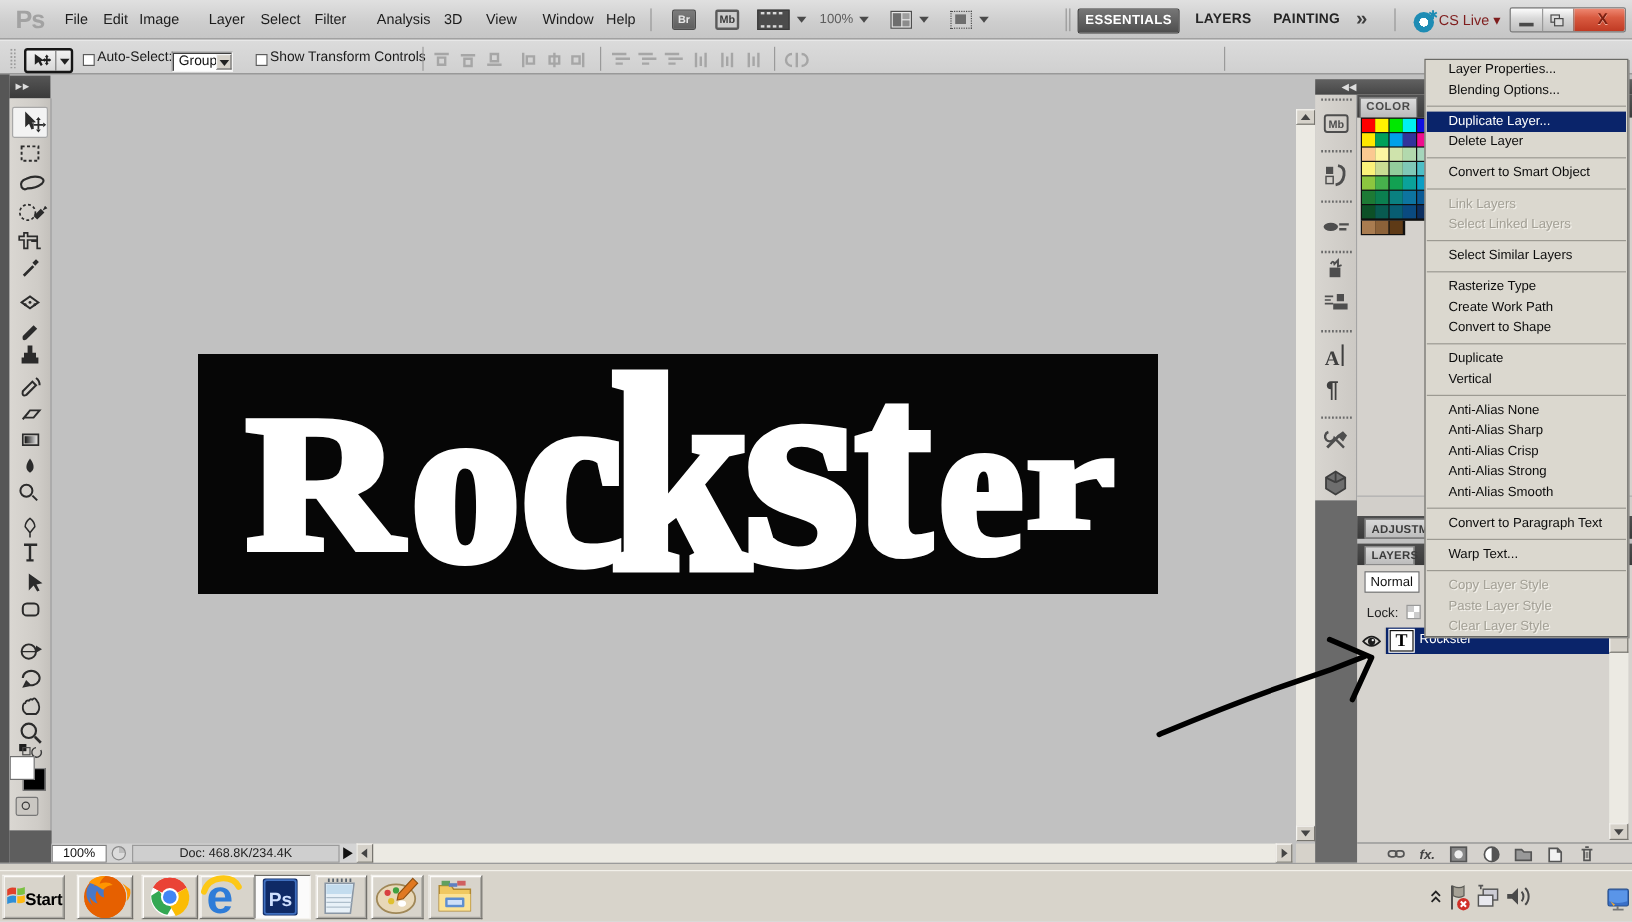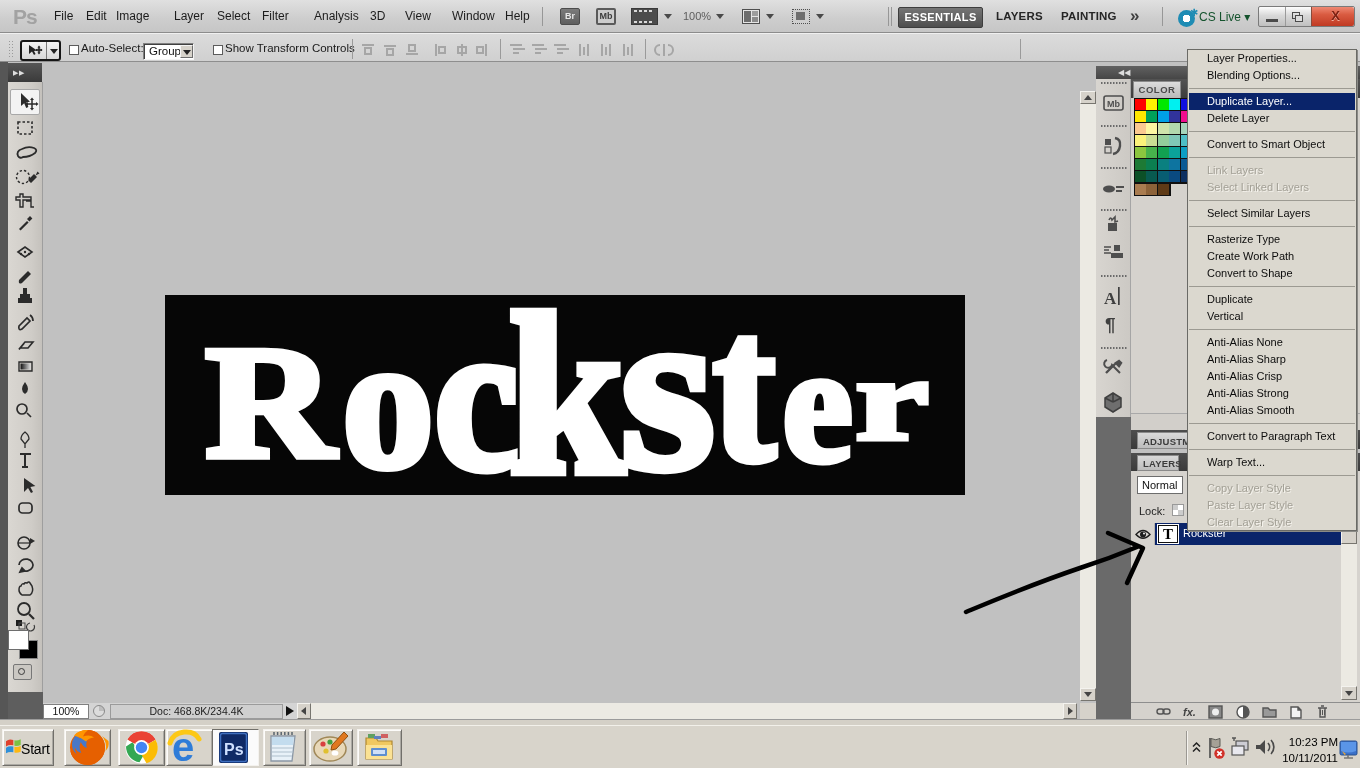--- a/index.html
+++ b/index.html
@@ -18,21 +18,21 @@
   #filmicon{left:631px;top:8px;width:27px;height:17px;background:#4c4c4c;border:1px solid #3a3a3a;}
   .fdot{position:absolute;width:3px;height:2px;background:#d9d9d9;}
   .darr{width:0;height:0;border-left:4px solid transparent;border-right:4px solid transparent;border-top:5px solid #4a4a4a;}
   #zoomtxt{left:683px;top:0;height:33px;line-height:33px;font-size:11px;color:#5e5e5e;}
   .layico{left:742px;top:9px;width:18px;height:15px;border:1px solid #4f4f4f;background:#e6e6e6;}
   .scrico{left:792px;top:9px;width:18px;height:15px;border:1px dotted #4f4f4f;background:#cfcfcf;}
   #essbtn{left:898px;top:7px;width:85px;height:21px;background:linear-gradient(#757575,#4e4e4e);border:1px solid #3d3d3d;border-radius:2px;color:#fff;font-size:11px;font-weight:bold;text-align:center;line-height:19px;letter-spacing:0.3px;}
   .wsp{top:0;height:33px;line-height:33px;font-weight:bold;font-size:11.5px;color:#252525;letter-spacing:0.2px;}
   #cslive-ic{left:1178px;top:10px;width:17px;height:17px;border-radius:50%;background:radial-gradient(circle at 50% 50%, #fff 0 30%, #1e8cb4 31%);}
   #cslive-star{left:1190px;top:7px;color:#1e8cb4;font-size:10px;}
-  #cslive{left:1199px;top:1px;height:40px;line-height:33px;font-size:12px;color:#14532d;}
+  #cslive{left:1199px;top:1px;height:40px;line-height:33px;font-size:12px;color:#7f1d1d;}
   #winbtns{left:1258px;top:6px;width:97px;height:21px;border:1px solid #7a7a7a;background:linear-gradient(#fdfdfd,#d8d8d8 45%,#c0c0c0);border-radius:2px;}
   #btn-close{position:absolute;right:0;top:0;width:43px;height:19px;background:linear-gradient(#ef8973,#d95b41 40%,#c03a23);border-left:1px solid #8a4a3a;border-radius:0 2px 2px 0;}
 
   
   #optbar{left:0;top:33px;width:1360px;height:29px;background:linear-gradient(#dbdbdb,#d0d0d0);border-bottom:1px solid #8e8e8e;border-top:1px solid #f0f0f0;}
   #toolpre{left:20px;top:6px;width:41px;height:21px;border:2px solid #161616;background:linear-gradient(#f2f2f2,#d8d8d8);border-radius:3px;}
   .cb{top:11px;width:10px;height:10px;background:#fff;border:1px solid #5c5c5c;}
   .optlbl{top:0;height:29px;line-height:29px;font-size:11.5px;color:#1a1a1a;}
   #groupbox{left:143px;top:9px;width:51px;height:17px;background:#fff;border:1px solid #808080;border-right-color:#f4f4f4;border-bottom-color:#f4f4f4;box-shadow:inset 1px 1px 0 #404040;font-size:11.5px;line-height:15px;padding-left:5px;color:#111;}
   #groupbtn{left:180px;top:11px;width:13px;height:13px;background:#d6d2ca;border:1px solid #f4f4f4;border-right-color:#6d6d6d;border-bottom-color:#6d6d6d;}
@@ -476,21 +476,21 @@
 
   <div id="taskbar" class="abs">
     <div class="tbtn" style="left:2px;width:52px"></div>
     <div class="tbtn" style="left:64px;width:47px"></div>
     <div class="tbtn" style="left:118px;width:47px"></div>
     <div class="tbtn" style="left:166px;width:47px"></div>
     <div class="tbtn" id="psbtn" style="left:212px;width:47px"></div>
     <div class="tbtn" style="left:263px;width:43px"></div>
     <div class="tbtn" style="left:309px;width:44px"></div>
     <div class="tbtn" style="left:357px;width:45px"></div>
-    <div style="position:absolute;left:21px;top:15px;font-size:14px;font-weight:normal;color:#000;letter-spacing:-0.2px">Start</div>
+    <div style="position:absolute;left:21px;top:15px;font-size:14px;font-weight:bold;color:#000;letter-spacing:-0.2px">Start</div>
     <svg width="1360" height="43" viewBox="0 0 1360 43" style="position:absolute;left:0;top:0">
       <g transform="translate(6,12) scale(1.05)">
         <path d="M0,3 q2,-1.5 4,-1.5 q2.5,0 3,0.3 l0,5.2 q-4,-0.8 -7,1 z" fill="#e0412c"></path>
         <path d="M8,2.2 q3,0.5 6,-1 l0,5.5 q-3,1.2 -6,0.7 z" fill="#7bc143"></path>
         <path d="M0,9.2 q3,-1.8 7,-1 l0,5.4 q-4,-0.8 -7,1 z" fill="#2e8fd8"></path>
         <path d="M8,8.4 q3,0.5 6,-0.7 l0,5.3 q-3,1.5 -6,0.9 z" fill="#fdb813"></path>
       </g>
       <g>
         <circle cx="87.5" cy="21.5" r="17.5" fill="#e66000"></circle>
         <circle cx="84.5" cy="18.5" r="12.5" fill="#4878c8"></circle>
@@ -559,20 +559,15 @@
         <path d="M1256,19 h4 l5,-5 v14 l-5,-5 h-4 z" fill="#4a4a4a"></path>
         <path d="M1268,17 a6,6 0 0 1 0,8 M1271,14 a10,10 0 0 1 0,14" fill="none" stroke="#4a4a4a" stroke-width="1.7"></path>
       </g>
       <g>
         <rect x="1340" y="15" width="17" height="14" rx="1.5" fill="#3a70c8" stroke="#28508e" stroke-width="1"></rect>
         <path d="M1341,16 h15 v9 q-8,3 -15,0 z" fill="#5a95e8"></path>
         <path d="M1348,29 v3 m-4,0 h9" stroke="#777" stroke-width="1.6" fill="none"></path>
         <path d="M1342,25 l4,3 -1.5,1 z" fill="#f0a830"></path>
       </g>
     </svg>
-    <div id="tray">
-      <div id="traydiv"></div>
-      <div class="trayclock" style="top:8px">10:23 PM</div>
-      <div class="trayclock" style="top:24px">10/11/2011</div>
-    </div>
   </div>
 
 </div>
 
 </body></html>

